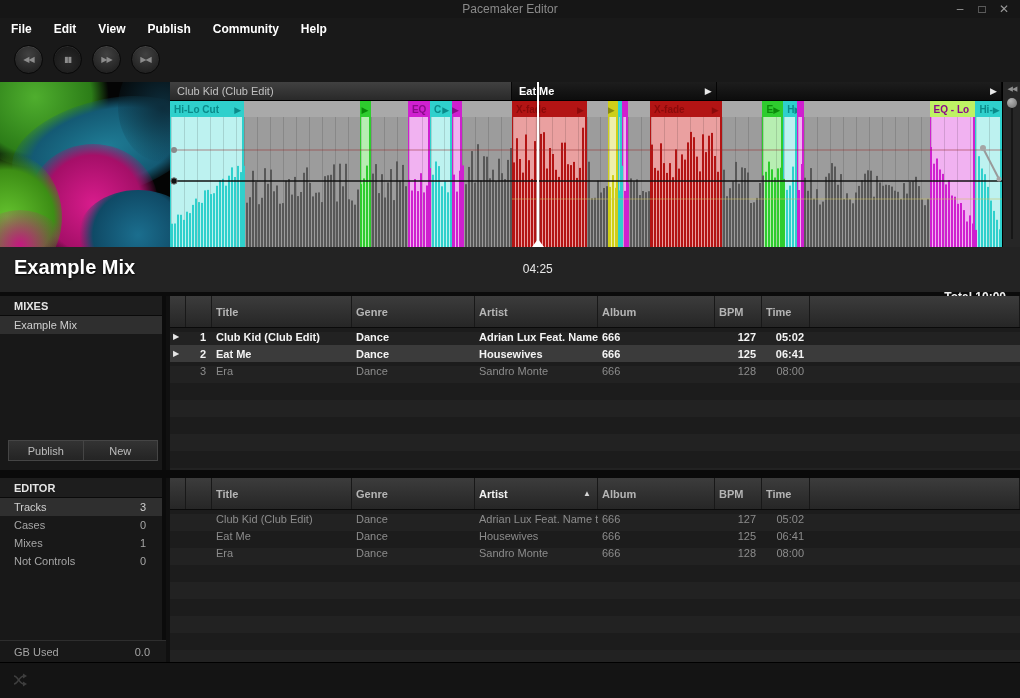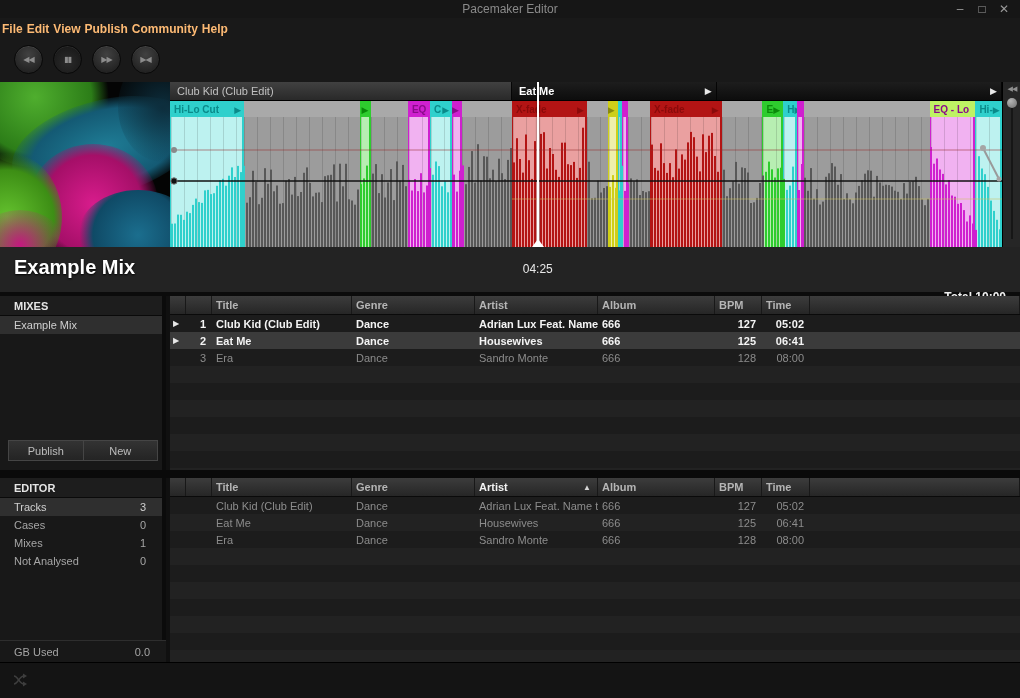--- a/index.html
+++ b/index.html
@@ -8,21 +8,21 @@
        -webkit-font-smoothing:antialiased;color:#ccc;}
   #app{position:absolute;inset:0;}
 
   
   #titlebar{position:absolute;left:0;top:0;width:1020px;height:18px;background:#161616;}
   #window-title{position:absolute;left:0;right:0;top:2px;text-align:center;font-size:12px;color:#8a8a8a;}
   #win-controls{position:absolute;right:8px;top:1px;display:flex;gap:6px;}
   #win-controls span{width:16px;height:16px;display:flex;align-items:center;justify-content:center;
       color:#9a9a9a;font-size:12px;cursor:default;}
   #menubar{position:absolute;left:0;top:18px;width:1020px;height:22px;background:#191919;display:flex;align-items:center;}
-  .menu-item{color:#fdba74;font-size:12px;font-weight:bold;padding:0 2px;height:100%;display:flex;align-items:center;}
+  .menu-item{color:#ffffff;font-size:12px;font-weight:bold;padding:0 11px;height:100%;display:flex;align-items:center;}
   #toolbar{position:absolute;left:0;top:40px;width:1020px;height:42px;background:#191919;}
 
   
   #transport{position:absolute;left:14px;top:5px;display:flex;gap:10px;}
   .t-btn{width:27px;height:27px;border-radius:50%;border:1px solid #080808;
       background:radial-gradient(circle at 50% 32%,#414141,#232323 75%);
       box-shadow:inset 0 1px 0 rgba(255,255,255,.08);
       color:#8c8c8c;font-size:8px;letter-spacing:-1px;display:flex;align-items:center;justify-content:center;}
   .t-btn.pressed{background:radial-gradient(circle at 50% 60%,#2a2a2a,#1a1a1a 75%);}
 
@@ -92,21 +92,21 @@
   #mix-buttons{position:absolute;left:8px;bottom:9px;display:flex;width:150px;}
   .p-btn{flex:1;height:19px;display:flex;align-items:center;justify-content:center;font-size:11px;color:#bdbdbd;
       background:linear-gradient(#333,#242424);border:1px solid #454545;}
   .p-btn + .p-btn{border-left:none;}
   #editor-footer{position:absolute;left:0;bottom:0;width:166px;height:22px;border-top:1px solid #2e2e2e;
       display:flex;align-items:center;padding:0 16px 0 14px;font-size:11px;color:#a5a5a5;box-sizing:border-box;background:#181818;}
   #editor-footer .stat-value{margin-left:auto;}
 
   .table{position:absolute;left:170px;top:0;width:850px;height:100%;
       background:repeating-linear-gradient(180deg,#1c1c1c 0 17px,#222 17px 34px);background-position:0 19px;}
-  .thead{display:grid;grid-template-columns:16px 26px 140px 123px 123px 117px 47px 48px 1fr;height:19px;
+  .thead{display:grid;grid-template-columns:16px 26px 140px 123px 123px 117px 47px 48px 1fr;height:32px;
       background:linear-gradient(#3c3c3c,#262626);border-bottom:1px solid #0a0a0a;box-sizing:border-box;}
   .th{display:flex;align-items:center;font-size:11px;font-weight:bold;color:#b5b5b5;padding-left:4px;
       border-right:1px solid #181818;overflow:hidden;white-space:nowrap;box-sizing:border-box;}
   .th.sorted{color:#f2f2f2;}
   .th .sort-arrow{margin-left:auto;padding-right:6px;font-size:8px;color:#d5d5d5;}
   .trow{display:grid;grid-template-columns:16px 26px 140px 123px 123px 117px 47px 48px 1fr;height:17px;font-size:11px;color:#8c8c8c;}
   .trow.active{color:#f4f4f4;font-weight:bold;}
   .trow.selected{background:#3b3b3b;color:#f4f4f4;font-weight:bold;}
   .td{display:flex;align-items:center;padding-left:4px;overflow:hidden;white-space:nowrap;box-sizing:border-box;}
   .td.r{justify-content:flex-end;padding-right:6px;padding-left:0;}
@@ -662,21 +662,21 @@
           </div>
           <div class="panel-item">
             <span>Cases</span>
             <span class="stat-value">0</span>
           </div>
           <div class="panel-item">
             <span>Mixes</span>
             <span class="stat-value">1</span>
           </div>
           <div class="panel-item">
-            <span>Not Analysed</span>
+            <span>Not Controls</span>
             <span class="stat-value">0</span>
           </div>
         </div>
       <div id="editor-footer">
         <span>GB Used</span>
         <span class="stat-value">0.0</span>
       </div>
     </div>
     <div id="library-table" class="table">
         <div class="thead">

